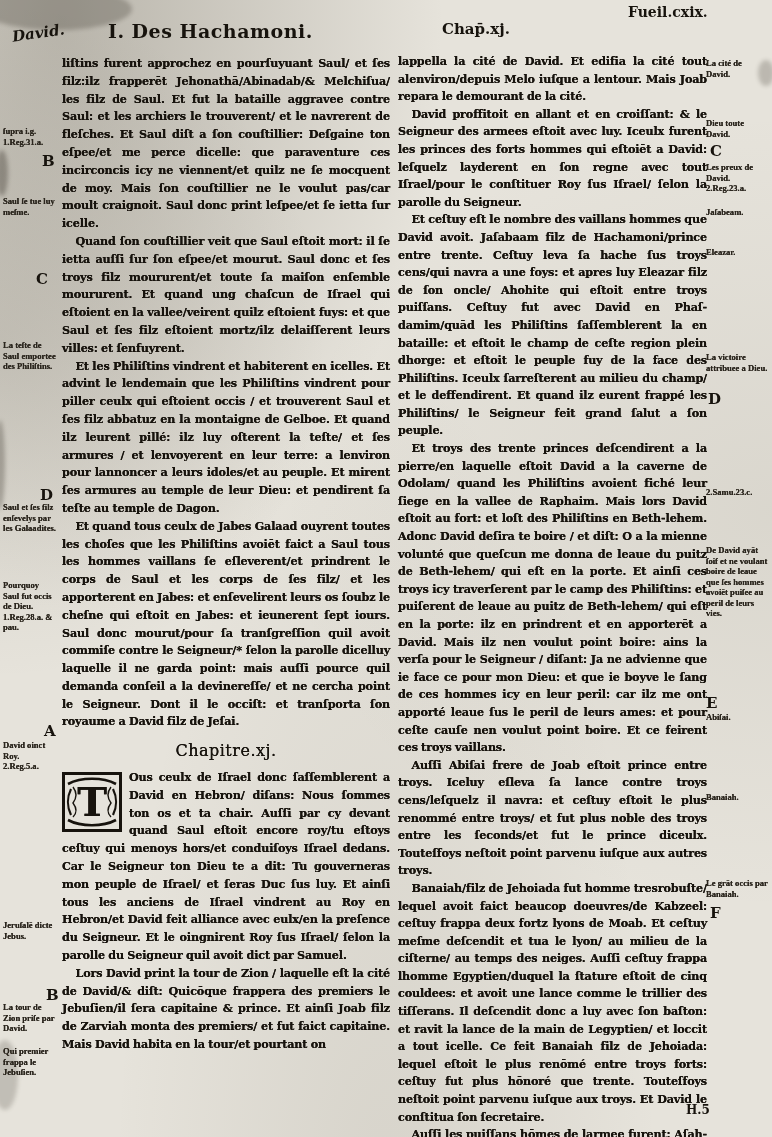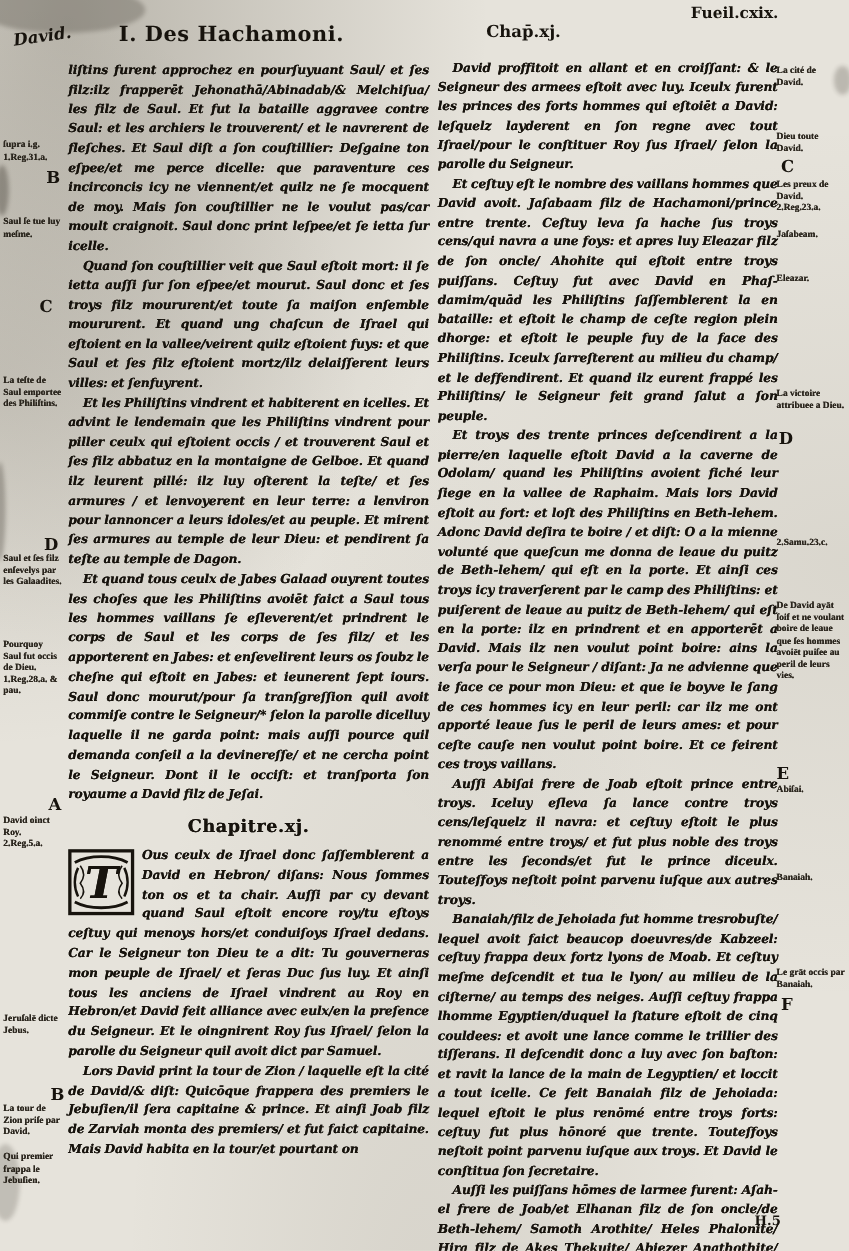--- a/index.html
+++ b/index.html
@@ -21,25 +21,25 @@
   .running-david{left:12px;top:24px;font-size:15px;transform:rotate(-8deg);font-style:italic;}
   .book-title{left:108px;top:20px;font-size:19px;letter-spacing:.5px;}
   .chap-label{left:442px;top:20px;font-size:15px;}
   .folio-label{left:628px;top:4px;font-size:14px;}
 
   .col{position:absolute;text-align:justify;font-weight:700;
        letter-spacing:-0.15px;word-spacing:-0.4px;
        text-shadow:0 0 .4px currentColor;}
   .col-left{left:62px;top:55px;width:328px;font-size:11.2px;line-height:17.8px;}
   .col-right{left:398px;top:53px;width:309px;font-size:11.2px;line-height:17.6px;}
-  .col p{margin:0;text-indent:1.2em;font-style:italic;}
+  .col p{margin:0;text-indent:1.2em;}
   .col p.flush{text-indent:0;}
 
   .chapter-heading{text-align:center;text-indent:0;font-size:16px;
-    margin:11px 0 9px 0;font-weight:700;letter-spacing:.5px;}
+    margin:11px 0 9px 0;font-weight:400;letter-spacing:.5px;}
 
   .dropcap-box{float:left;width:60px;height:60px;margin:3px 7px 2px 0;
     border:3px solid var(--ink);box-sizing:border-box;background:var(--paper);}
   .dropcap-box svg{display:block;width:100%;height:100%;}
 
   .margin-note{position:absolute;font-size:8.6px;line-height:10.5px;
     font-weight:700;color:var(--note-ink);text-shadow:0 0 .3px currentColor;font-family:Liberation Serif, serif;}
   .mn-left{width:54px;left:3px;}
   .mn-right{width:62px;left:706px;}
   .section-letter{position:absolute;font-size:15px;font-weight:700;color:var(--ink);}
@@ -75,20 +75,21 @@
       <path d="M8 12 q6 8 0 16 q6 8 0 14" fill="none" stroke="#17130d" stroke-width="1.4"></path>
       <path d="M46 12 q-6 8 0 16 q-6 8 0 14" fill="none" stroke="#17130d" stroke-width="1.4"></path>
       <text x="27" y="41" text-anchor="middle" font-size="40" font-weight="bold" fill="#17130d">T</text>
     </svg>
       </span><span>Ous ceulx de Iſrael donc ſaſſemblerent a David en Hebron/ diſans: Nous ſommes ton os et ta chair. Auſſi par cy devant quand Saul eſtoit encore roy/tu eſtoys ceſtuy qui menoys hors/et conduiſoys Iſrael dedans. Car le Seigneur ton Dieu te a dit: Tu gouverneras mon peuple de Iſrael/ et ſeras Duc ſus luy.   Et ainſi tous les anciens de Iſrael vindrent au Roy en Hebron/et David feit alliance avec eulx/en la preſence du Seigneur. Et le oingnirent Roy ſus Iſrael/ ſelon la parolle du Seigneur quil avoit dict par Samuel.</span>
   </p>
   <p>Lors David print la tour de Zion / laquelle eſt la cité de David/&amp; diſt: Quicōque frappera des premiers le Jebuſien/il ſera capitaine &amp; prince.   Et ainſi Joab filz de Zarviah monta des premiers/ et fut faict capitaine. Mais David habita en la tour/et pourtant on</p>
 </div>
 
 <div class="col col-right">
+  <p class="flush">lappella la cité de David.  Et edifia la cité tout alenviron/depuis Melo iuſque a lentour. Mais Joab repara le demourant de la cité.</p>
   <p>David proffitoit en allant et en croiſſant: &amp; le Seigneur des armees eſtoit avec luy.  Iceulx furent les princes des forts hommes qui eſtoiēt a David: leſquelz layderent en ſon regne avec tout Iſrael/pour le conſtituer Roy ſus Iſrael/ ſelon la parolle du Seigneur.</p>
   <p>Et ceſtuy eſt le nombre des vaillans hommes que David avoit.   Jaſabaam filz de Hachamoni/prince entre trente. Ceſtuy leva ſa hache ſus troys cens/qui navra a une foys: et apres luy Eleazar filz de ſon oncle/ Ahohite qui eſtoit entre troys puiſſans. Ceſtuy fut avec David en Phaſ-damim/quād les Philiſtins ſaſſemblerent la en bataille: et eſtoit le champ de ceſte region plein dhorge: et eſtoit le peuple fuy de la face des Philiſtins.   Iceulx ſarreſterent au milieu du champ/ et le deffendirent. Et quand ilz eurent frappé les Philiſtins/ le Seigneur feit grand ſalut a ſon peuple.</p>
   <p>Et troys des trente princes deſcendirent a la pierre/en laquelle eſtoit David a la caverne de Odolam/ quand les Philiſtins avoient fiché leur ſiege en la vallee de Raphaim.  Mais lors David eſtoit au fort: et loſt des Philiſtins en Beth-lehem. Adonc David deſira te boire / et diſt: O a la mienne volunté que queſcun me donna de leaue du puitz de Beth-lehem/ qui eſt en la porte.   Et ainſi ces troys icy traverſerent par le camp des Philiſtins: et puiſerent de leaue au puitz de Beth-lehem/ qui eſt en la porte: ilz en prindrent et en apporterēt a David. Mais ilz nen voulut point boire: ains la verſa pour le Seigneur / diſant: Ja ne advienne que ie face ce pour mon Dieu: et que ie boyve le ſang de ces hommes icy en leur peril: car ilz me ont apporté leaue ſus le peril de leurs ames: et pour ceſte cauſe nen voulut point boire.  Et ce feirent ces troys vaillans.</p>
   <p>Auſſi Abiſai frere de Joab eſtoit prince entre troys. Iceluy eſleva ſa lance contre troys cens/leſquelz il navra: et ceſtuy eſtoit le plus renommé entre troys/ et fut plus noble des troys entre les ſeconds/et fut le prince diceulx. Touteſfoys neſtoit point parvenu iuſque aux autres troys.</p>
   <p>Banaiah/filz de Jehoiada fut homme tresrobuſte/ lequel avoit faict beaucop doeuvres/de Kabzeel: ceſtuy frappa deux fortz lyons de Moab.   Et ceſtuy meſme deſcendit et tua le lyon/ au milieu de la ciſterne/ au temps des neiges. Auſſi ceſtuy frappa lhomme Egyptien/duquel la ſtature eſtoit de cinq couldees: et avoit une lance comme le trillier des tiſſerans. Il deſcendit donc a luy avec ſon baſton: et ravit la lance de la main de Legyptien/ et loccit a tout icelle.   Ce feit Banaiah filz de Jehoiada: lequel eſtoit le plus renōmé entre troys forts: ceſtuy fut plus hōnoré que trente. Touteſfoys neſtoit point parvenu iuſque aux troys.  Et David le conſtitua ſon ſecretaire.</p>
   <p>Auſſi les puiſſans hōmes de larmee furent: Aſah-el frere de Joab/et Elhanan filz de ſon oncle/de Beth-lehem/ Samoth Arothite/ Heles Phalonite/ Hira filz de Akes Thekuite/ Abiezer Anathothite/ Sobocai Huſathite / Ilai Ahohite / Maharai Netophatite/</p>
 </div>
 
 <div class="margin-note mn-left" style="top:126px">ſupra i.g. 1.Reg.31.a.</div>
 <div class="section-letter" style="left:42px;top:152px">B</div>

